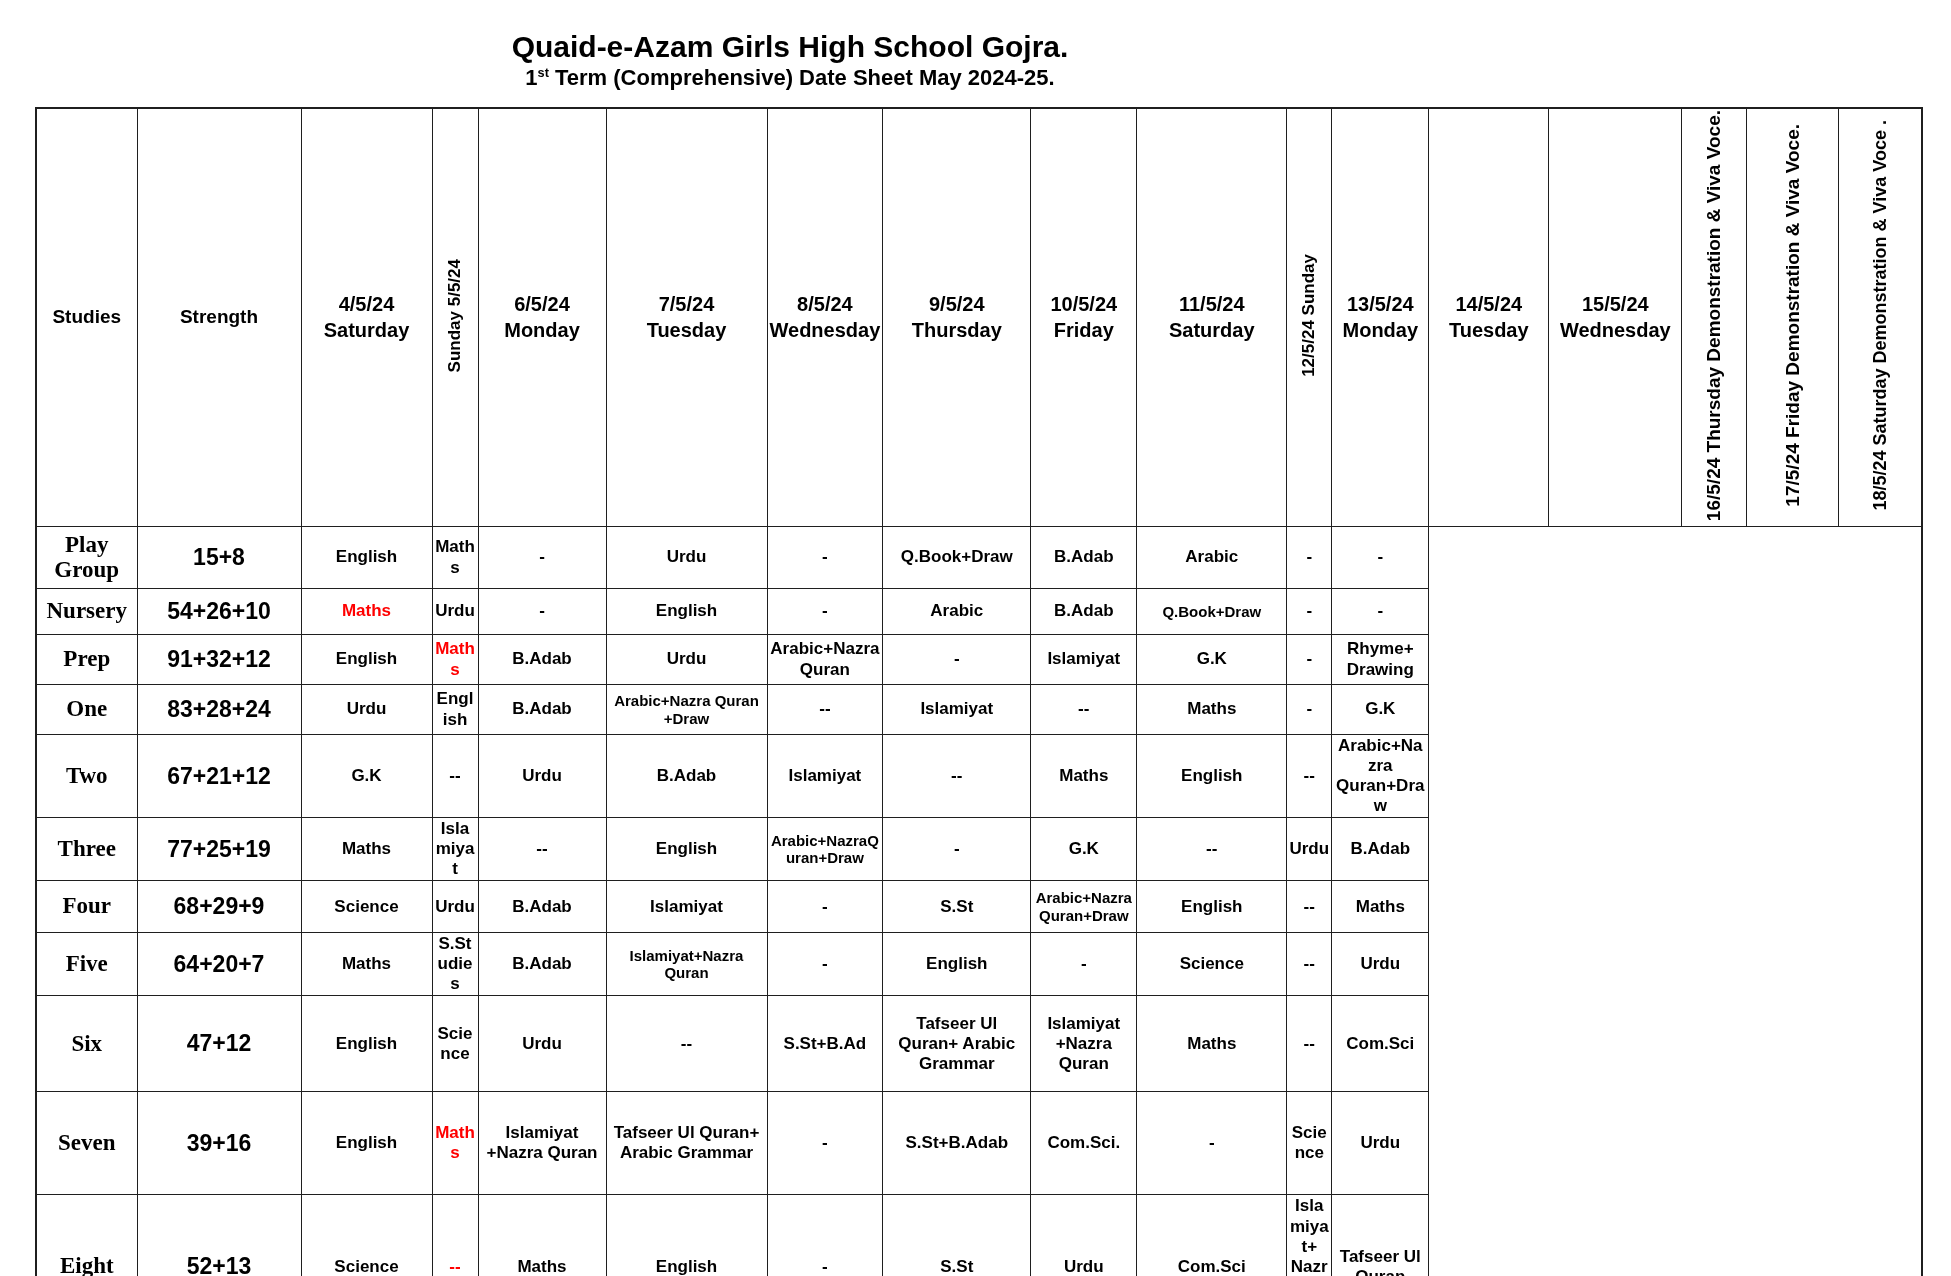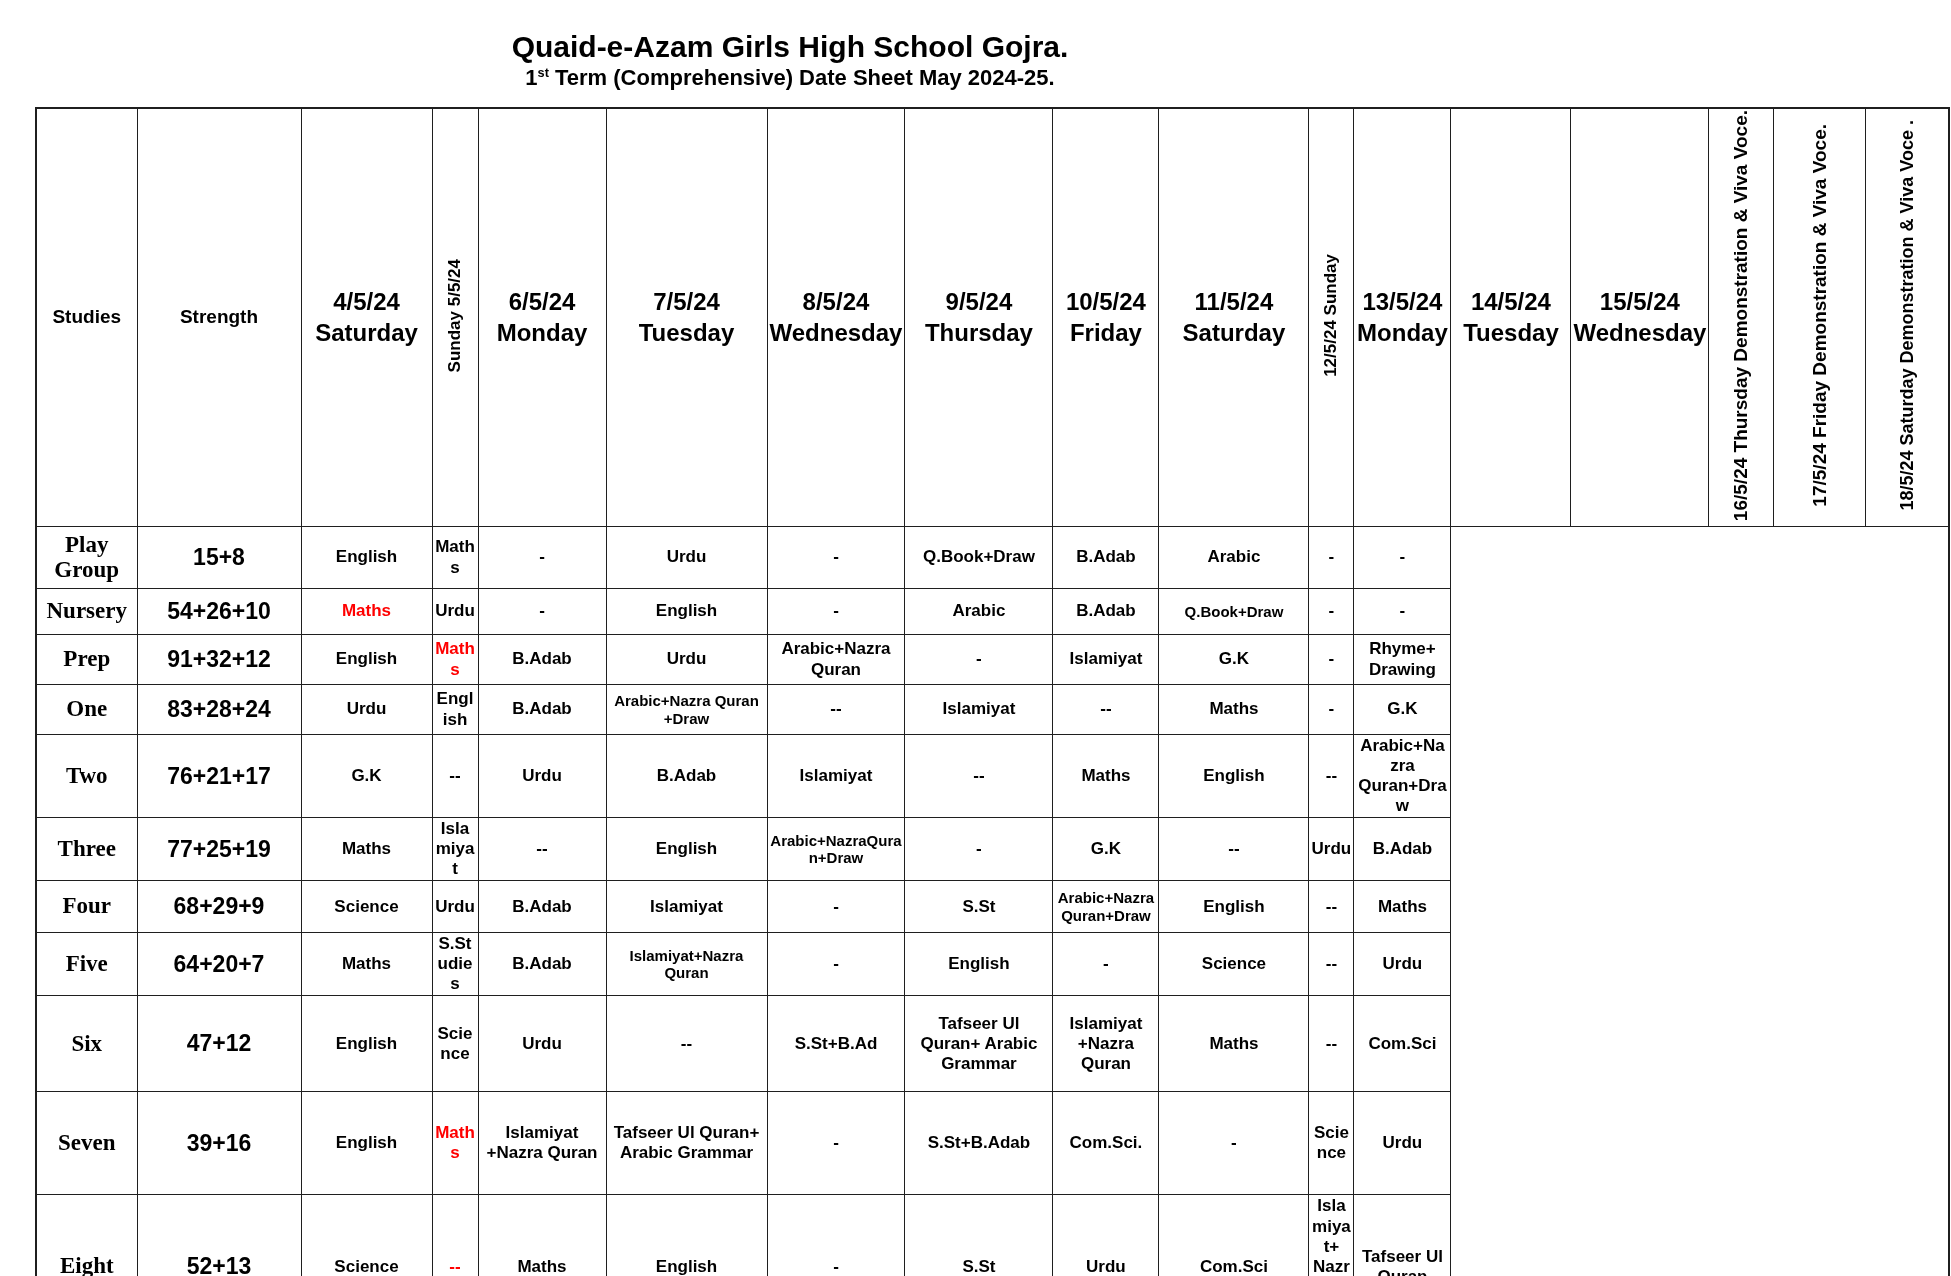--- a/index.html
+++ b/index.html
@@ -22,21 +22,21 @@
   }
   #sheet td, #sheet th {
     border:1.5px solid #1f1f1f;
     text-align:center; vertical-align:middle;
     padding:1px 2px;
     font-weight:700;
     overflow:hidden;
   }
   th.corner { font-size:19px; }
   th.corner-classes { text-align:left; padding-left:4px; }
-  th.dh { font-size:24px; line-height:1.3; }
+  th.dh { font-size:20px; line-height:1.3; }
   td.cls { font-size:23px; text-align:left; padding-left:4px; line-height:1.08;font-family:Liberation Serif, serif; }
   td.str { font-size:23px; }
   td.subj { font-size:17px; line-height:1.18; white-space:pre-line; overflow-wrap:anywhere; }
   td.sm  { font-size:15px; }
   td.top { vertical-align:top; padding-top:5px; }
   td.red { color:#ff0000; }
   th.vert { padding:0; }
   .vtext {
     display:inline-block;
     writing-mode:vertical-rl;
@@ -182,21 +182,21 @@
           <td class="subj sm">Arabic+Nazra Quran +Draw</td>
           <td class="subj">--</td>
           <td class="subj">Islamiyat</td>
           <td class="subj">--</td>
           <td class="subj">Maths</td>
           <td class="subj">-</td>
           <td class="subj">G.K</td>
         </tr>
         <tr style="height: 52px;">
           <td class="cls">Two</td>
-          <td class="str">76+21+17</td>
+          <td class="str">67+21+12</td>
           <td class="subj">G.K</td>
           <td class="subj">--</td>
           <td class="subj">Urdu</td>
           <td class="subj">B.Adab</td>
           <td class="subj">Islamiyat</td>
           <td class="subj">--</td>
           <td class="subj">Maths</td>
           <td class="subj">English</td>
           <td class="subj">--</td>
           <td class="subj">Arabic+Nazra Quran+Draw</td>

